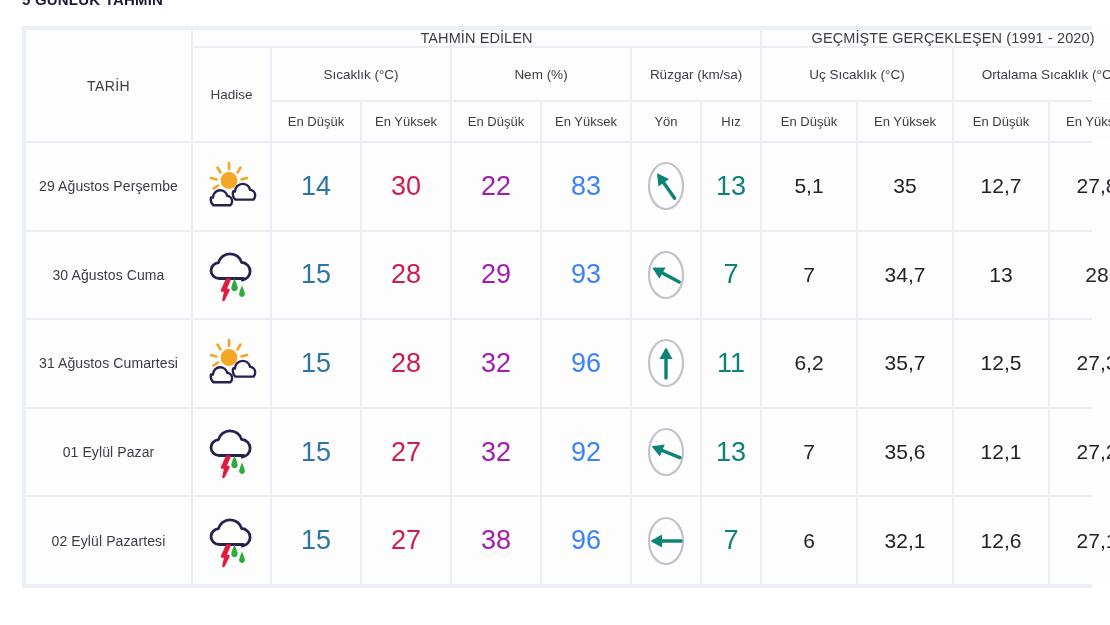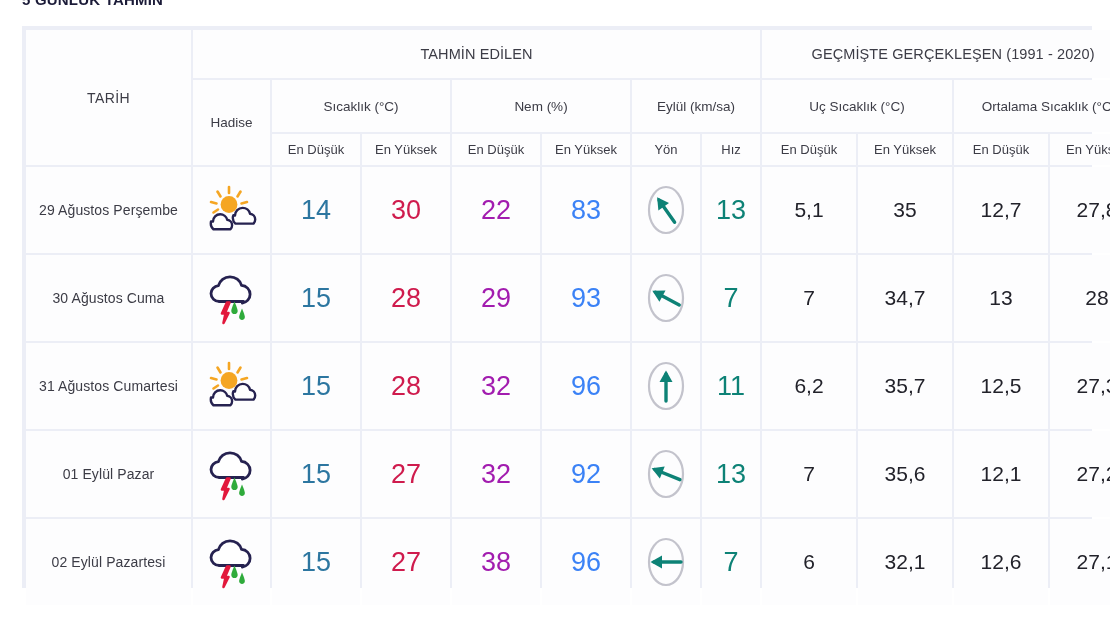--- a/index.html
+++ b/index.html
@@ -54,23 +54,23 @@
   table.forecast td {
     background: #fdfdfe;
     text-align: center;
     vertical-align: middle;
     font-weight: normal;
     color: #3c3c46;
     padding: 0;
   }
 
   
-  .grp-top   { font-size: 14.5px; color: #39393f; height: 48px; letter-spacing: .1px; }
+  .grp-top   { font-size: 14.5px; color: #39393f; height: 16px; letter-spacing: .1px; }
   .grp-mid   { font-size: 13.5px; color: #39393f; height: 52px; }
-  .grp-sub   { font-size: 13px;  height: 31px; }
+  .grp-sub   { font-size: 13px;  height: 39px; }
 
   .th-tarih  { font-size: 14px; color: #39393f; letter-spacing: .4px; }
   .th-hadise { font-size: 13.5px; color: #39393f; margin-left: 12px; }
 
   .c-low   { color: #1f6f94; }
   .c-high  { color: #c2154c; }
   .c-amber { color: #d99322; }
   .c-navy  { color: #2e3c87; }
   .c-teal  { color: #0c8274; margin-left: 8px; }
 
@@ -123,21 +123,21 @@
       <thead>
         <tr>
           <th rowspan="3" class="th-tarih">TARİH</th>
           <th colspan="7" class="grp-top">TAHMİN EDİLEN</th>
           <th colspan="4" class="grp-top">GEÇMİŞTE GERÇEKLEŞEN (1991 - 2020)</th>
         </tr>
         <tr>
           <th rowspan="2" class="th-hadise">Hadise</th>
           <th colspan="2" class="grp-mid">Sıcaklık (°C)</th>
           <th colspan="2" class="grp-mid">Nem (%)</th>
-          <th colspan="2" class="grp-mid">Eylül (km/sa)</th>
+          <th colspan="2" class="grp-mid">Rüzgar (km/sa)</th>
           <th colspan="2" class="grp-mid">Uç Sıcaklık (°C)</th>
           <th colspan="2" class="grp-mid">Ortalama Sıcaklık (°C)</th>
         </tr>
         <tr>
           <th class="grp-sub c-low">En Düşük</th>
           <th class="grp-sub c-high">En Yüksek</th>
           <th class="grp-sub c-amber">En Düşük</th>
           <th class="grp-sub c-navy">En Yüksek</th>
           <th class="grp-sub c-teal">Yön</th>
           <th class="grp-sub c-teal">Hız</th>

